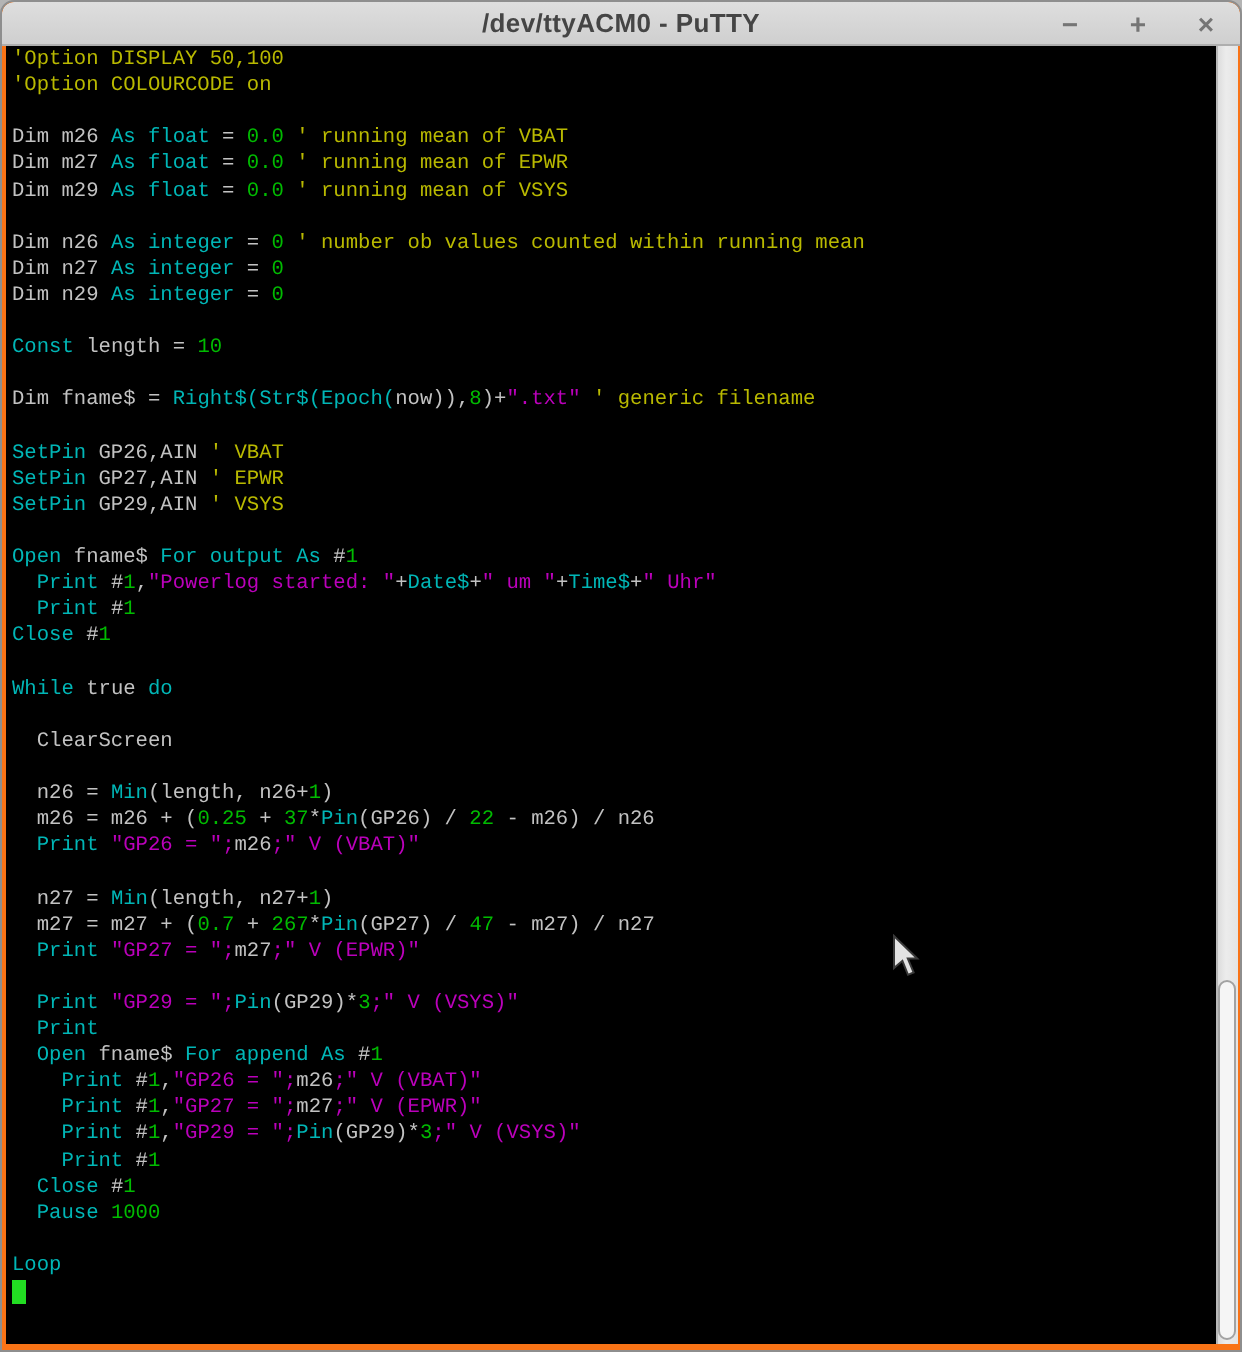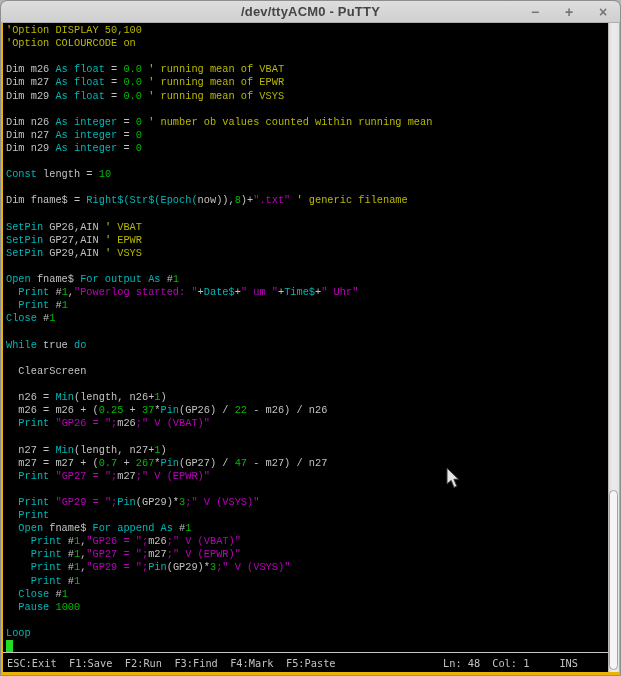--- a/index.html
+++ b/index.html
@@ -1,19 +1,19 @@
 <!DOCTYPE html>
 <html style="--background: #000000; --white: #c2c2c2; --cyan: #00b6b6; --yellow: #b9b900; --green: #00bb00; --magenta: #bb00bb; --cursor: #22dd22;"><head>
 <meta charset="utf-8">
 <style>
   html,body{margin:0;padding:0;background:#b4b4b4;}
   *{box-sizing:border-box;}
   .window{
     position:relative;width:621px;height:676px;
-    background:#eab308;border:1px solid #8e8e8e;
+    background:#f97316;border:1px solid #8e8e8e;
     border-radius:7px 7px 0 0;
     font-family:"Liberation Sans",sans-serif;
     overflow:hidden;
   }
   .titlebar{
     position:absolute;top:0;left:0;right:0;height:22px;
     background:linear-gradient(#dedede,#cfcfcf);
     border-bottom:1px solid #aeaeae;
     border-radius:6px 6px 0 0;
     display:flex;align-items:center;
@@ -86,28 +86,20 @@
       <div class="ctl">+</div>
       <div class="ctl">×</div>
     </div>
   </div>
 
   <div class="content">
 
     <div class="terminal">
       <div class="term-code"><div class="line"><span class="seg-y">'Option DISPLAY 50,100</span></div><div class="line"><span class="seg-y">'Option COLOURCODE on</span></div><div class="line"> </div><div class="line"><span class="seg-w">Dim m26 </span><span class="seg-c">As float</span><span class="seg-w"> = </span><span class="seg-g">0.0</span><span class="seg-y"> ' running mean of VBAT</span></div><div class="line"><span class="seg-w">Dim m27 </span><span class="seg-c">As float</span><span class="seg-w"> = </span><span class="seg-g">0.0</span><span class="seg-y"> ' running mean of EPWR</span></div><div class="line"><span class="seg-w">Dim m29 </span><span class="seg-c">As float</span><span class="seg-w"> = </span><span class="seg-g">0.0</span><span class="seg-y"> ' running mean of VSYS</span></div><div class="line"> </div><div class="line"><span class="seg-w">Dim n26 </span><span class="seg-c">As integer</span><span class="seg-w"> = </span><span class="seg-g">0</span><span class="seg-y"> ' number ob values counted within running mean</span></div><div class="line"><span class="seg-w">Dim n27 </span><span class="seg-c">As integer</span><span class="seg-w"> = </span><span class="seg-g">0</span></div><div class="line"><span class="seg-w">Dim n29 </span><span class="seg-c">As integer</span><span class="seg-w"> = </span><span class="seg-g">0</span></div><div class="line"> </div><div class="line"><span class="seg-c">Const</span><span class="seg-w"> length = </span><span class="seg-g">10</span></div><div class="line"> </div><div class="line"><span class="seg-w">Dim fname$ = </span><span class="seg-c">Right$(</span><span class="seg-c">Str$(</span><span class="seg-c">Epoch(</span><span class="seg-w">now)),</span><span class="seg-g">8</span><span class="seg-w">)+</span><span class="seg-m">".txt"</span><span class="seg-y"> ' generic filename</span></div><div class="line"> </div><div class="line"><span class="seg-c">SetPin</span><span class="seg-w"> GP26,AIN</span><span class="seg-y"> ' VBAT</span></div><div class="line"><span class="seg-c">SetPin</span><span class="seg-w"> GP27,AIN</span><span class="seg-y"> ' EPWR</span></div><div class="line"><span class="seg-c">SetPin</span><span class="seg-w"> GP29,AIN</span><span class="seg-y"> ' VSYS</span></div><div class="line"> </div><div class="line"><span class="seg-c">Open</span><span class="seg-w"> fname$ </span><span class="seg-c">For output As</span><span class="seg-w"> #</span><span class="seg-g">1</span></div><div class="line"><span class="seg-w">  </span><span class="seg-c">Print</span><span class="seg-w"> #</span><span class="seg-g">1</span><span class="seg-w">,</span><span class="seg-m">"Powerlog started: "</span><span class="seg-w">+</span><span class="seg-c">Date$</span><span class="seg-w">+</span><span class="seg-m">" um "</span><span class="seg-w">+</span><span class="seg-c">Time$</span><span class="seg-w">+</span><span class="seg-m">" Uhr"</span></div><div class="line"><span class="seg-w">  </span><span class="seg-c">Print</span><span class="seg-w"> #</span><span class="seg-g">1</span></div><div class="line"><span class="seg-c">Close</span><span class="seg-w"> #</span><span class="seg-g">1</span></div><div class="line"> </div><div class="line"><span class="seg-c">While</span><span class="seg-w"> true </span><span class="seg-c">do</span></div><div class="line"> </div><div class="line"><span class="seg-w">  ClearScreen</span></div><div class="line"> </div><div class="line"><span class="seg-w">  n26 = </span><span class="seg-c">Min</span><span class="seg-w">(length, n26+</span><span class="seg-g">1</span><span class="seg-w">)</span></div><div class="line"><span class="seg-w">  m26 = m26 + (</span><span class="seg-g">0.25</span><span class="seg-w"> + </span><span class="seg-g">37</span><span class="seg-w">*</span><span class="seg-c">Pin</span><span class="seg-w">(GP26) / </span><span class="seg-g">22</span><span class="seg-w"> - m26) / n26</span></div><div class="line"><span class="seg-w">  </span><span class="seg-c">Print</span><span class="seg-w"> </span><span class="seg-m">"GP26 = ";</span><span class="seg-w">m26</span><span class="seg-m">;" V (VBAT)"</span></div><div class="line"> </div><div class="line"><span class="seg-w">  n27 = </span><span class="seg-c">Min</span><span class="seg-w">(length, n27+</span><span class="seg-g">1</span><span class="seg-w">)</span></div><div class="line"><span class="seg-w">  m27 = m27 + (</span><span class="seg-g">0.7</span><span class="seg-w"> + </span><span class="seg-g">267</span><span class="seg-w">*</span><span class="seg-c">Pin</span><span class="seg-w">(GP27) / </span><span class="seg-g">47</span><span class="seg-w"> - m27) / n27</span></div><div class="line"><span class="seg-w">  </span><span class="seg-c">Print</span><span class="seg-w"> </span><span class="seg-m">"GP27 = ";</span><span class="seg-w">m27</span><span class="seg-m">;" V (EPWR)"</span></div><div class="line"> </div><div class="line"><span class="seg-w">  </span><span class="seg-c">Print</span><span class="seg-w"> </span><span class="seg-m">"GP29 = ";</span><span class="seg-c">Pin</span><span class="seg-w">(GP29)*</span><span class="seg-g">3</span><span class="seg-m">;" V (VSYS)"</span></div><div class="line"><span class="seg-w">  </span><span class="seg-c">Print</span></div><div class="line"><span class="seg-w">  </span><span class="seg-c">Open</span><span class="seg-w"> fname$ </span><span class="seg-c">For append As</span><span class="seg-w"> #</span><span class="seg-g">1</span></div><div class="line"><span class="seg-w">    </span><span class="seg-c">Print</span><span class="seg-w"> #</span><span class="seg-g">1</span><span class="seg-w">,</span><span class="seg-m">"GP26 = ";</span><span class="seg-w">m26</span><span class="seg-m">;" V (VBAT)"</span></div><div class="line"><span class="seg-w">    </span><span class="seg-c">Print</span><span class="seg-w"> #</span><span class="seg-g">1</span><span class="seg-w">,</span><span class="seg-m">"GP27 = ";</span><span class="seg-w">m27</span><span class="seg-m">;" V (EPWR)"</span></div><div class="line"><span class="seg-w">    </span><span class="seg-c">Print</span><span class="seg-w"> #</span><span class="seg-g">1</span><span class="seg-w">,</span><span class="seg-m">"GP29 = ";</span><span class="seg-c">Pin</span><span class="seg-w">(GP29)*</span><span class="seg-g">3</span><span class="seg-m">;" V (VSYS)"</span></div><div class="line"><span class="seg-w">    </span><span class="seg-c">Print</span><span class="seg-w"> #</span><span class="seg-g">1</span></div><div class="line"><span class="seg-w">  </span><span class="seg-c">Close</span><span class="seg-w"> #</span><span class="seg-g">1</span></div><div class="line"><span class="seg-w">  </span><span class="seg-c">Pause</span><span class="seg-w"> </span><span class="seg-g">1000</span></div><div class="line"> </div><div class="line"><span class="seg-c">Loop</span></div><div class="line"><span class="seg-cursor"></span></div></div>
 
-      <div class="statusbar">
-        <span>ESC:Exit  F1:Save  F2:Run  F3:Find  F4:Mark  F5:Paste</span>
-        <span class="status-right">
-          <span class="status-ln">Ln: 48</span>
-          <span>Col: 1</span>
-          <span class="status-ins">INS</span>
-        </span>
-      </div>
 
       <div class="mouse-cursor">
         <svg width="15" height="22" viewBox="0 0 15 22">
           <polygon points="1,1 1,17 5.2,13.4 8,20.4 10.8,19.2 7.9,12.3 12.6,12.3" fill="#e3e3e3" stroke="#3a3a3a" stroke-width="1"></polygon>
         </svg>
       </div>
     </div>
 
     <div class="scrollbar">
       <div class="scroll-thumb"></div>

